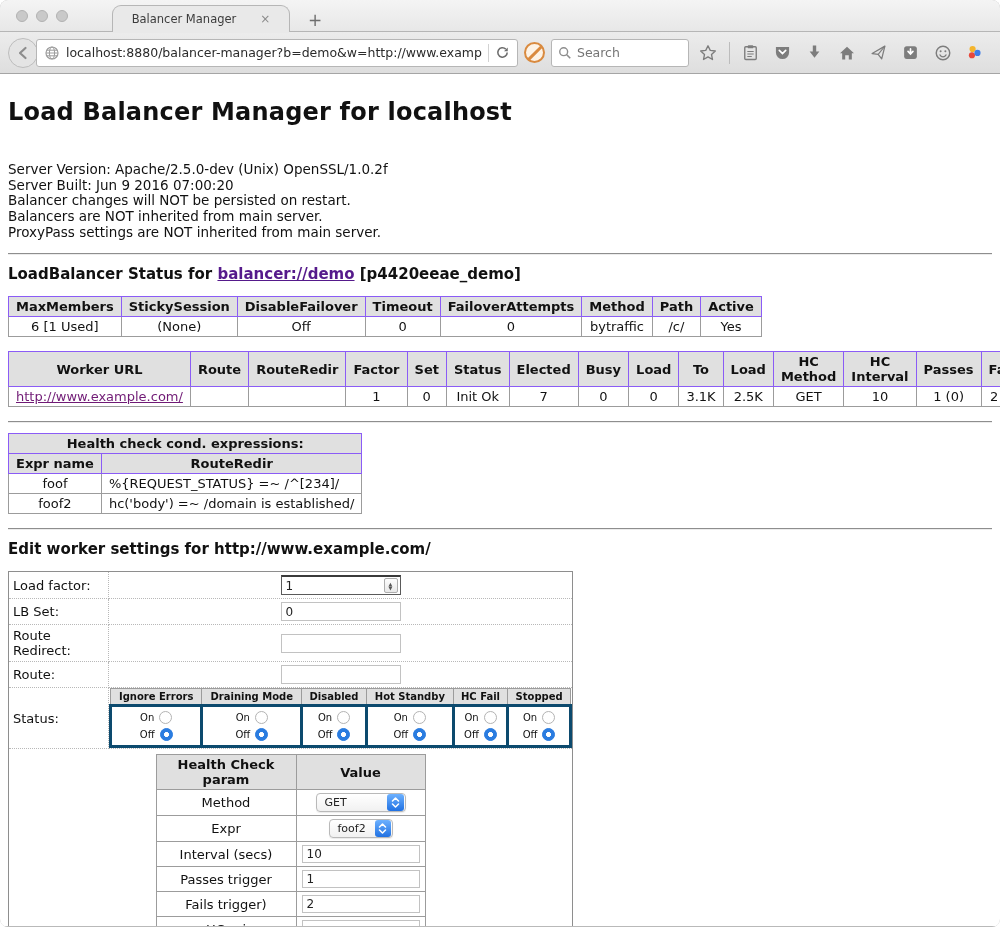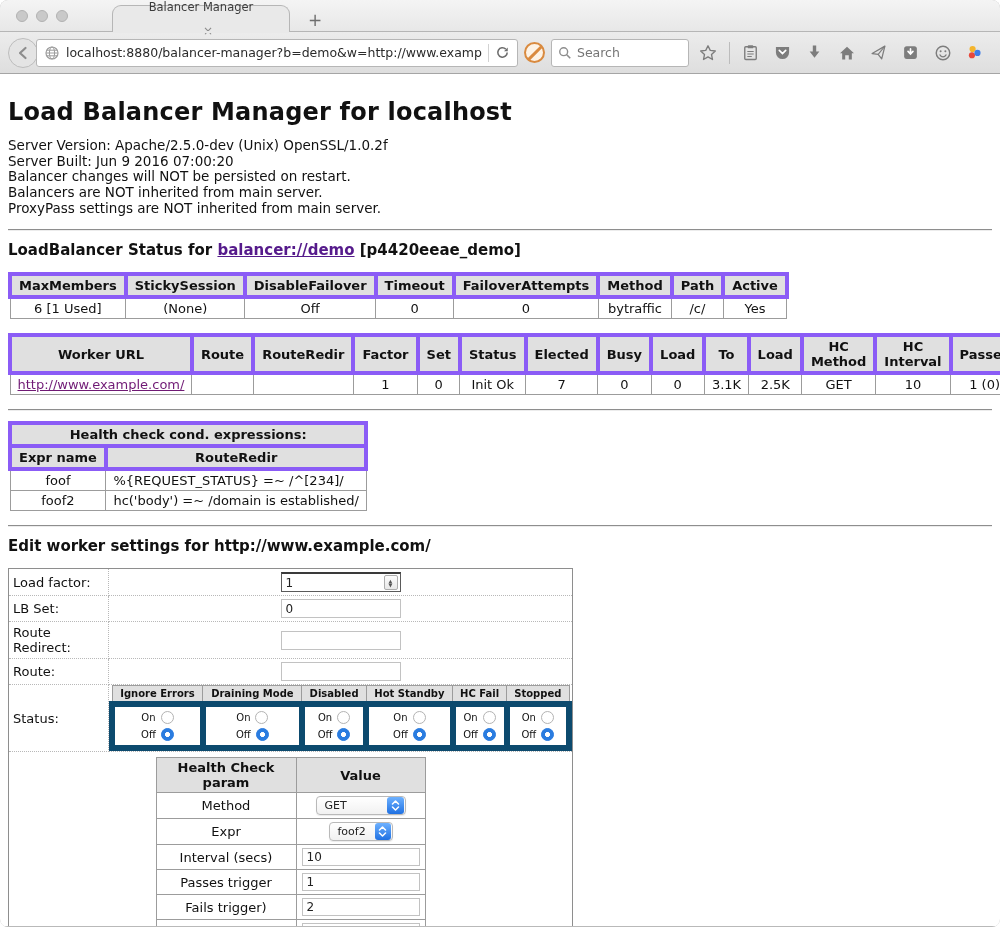--- a/index.html
+++ b/index.html
@@ -8,21 +8,21 @@
 
   .window { width:1000px; height:927px; border-radius:8px; overflow:hidden;
             position:relative; background:#fff; box-shadow:0 0 0 1px #b9b9b9 inset; }
 
   
   .titlebar { height:32px; background:linear-gradient(#f4f4f4,#e7e7e7); position:relative; }
   .traffic { position:absolute; top:10px; left:16px; display:flex; gap:8px; }
   .traffic span { width:12px; height:12px; border-radius:50%; background:#c9c9c9; border:1px solid #b2b2b2; }
   .tab { position:absolute; left:112px; bottom:0; width:178px; height:27px;
          background:#e9e9e9; border:1px solid #b6b6b6; border-bottom:none;
-         border-radius:9px 9px 0 0; display:flex; align-items:center; justify-content:center; gap:10px;flex-direction:column; }
+         border-radius:9px 9px 0 0; display:flex; align-items:center; justify-content:center; gap:10px; }
   .tab-title { font-size:11.5px; color:#3c3c3c; }
   .tab-close { font-size:12px; color:#8a8a8a; margin-left:14px; cursor:default; }
   .newtab { position:absolute; left:302px; bottom:2px; font-size:17px; color:#6e6e6e; padding:0 6px; }
   .tabline { position:absolute; left:0; right:0; bottom:0; height:1px; background:#b6b6b6; }
   .tab-mask { position:absolute; left:113px; bottom:-1px; width:176px; height:2px; background:#e9e9e9; }
 
   .toolbar { height:42px; background:linear-gradient(#ececec,#dedede); border-bottom:1px solid #a5a5a5;
              display:flex; align-items:center; padding:0 8px; gap:6px; }
   .circle-btn { width:30px; height:30px; border-radius:50%; background:#e4e4e4; border:1px solid #bdbdbd;
                 display:flex; align-items:center; justify-content:center; flex:0 0 auto; }
@@ -34,28 +34,28 @@
   .adblock::after { content:""; position:absolute; left:-1px; top:8px; width:19px; height:2.5px;
                     background:#d98a3f; transform:rotate(-45deg); }
   .searchbar { flex:0 0 138px; height:28px; background:#fff; border:1px solid #b6b6b6; border-radius:3px;
                display:flex; align-items:center; padding:0 6px; gap:5px; }
   .searchbar input { border:none; outline:none; width:90px; font-size:12.5px; font-family:inherit; color:#ef4444; background:transparent; }
   .tb-icon { width:26px; height:26px; display:flex; align-items:center; justify-content:center; flex:0 0 auto; }
   .tb-sep { width:1px; height:22px; background:#bcbcbc; margin:0 2px; flex:0 0 auto; }
 
   
   .content { padding:24px 8px 0 8px; background:#fff; height:852px; overflow:hidden; }
-  h1.page-title { font-size:24px; font-weight:bold; color:#111; margin-bottom:12px; letter-spacing:0.2px; }
+  h1.page-title { font-size:24px; font-weight:bold; color:#111; margin-bottom:36px; letter-spacing:0.2px; }
   .info p { font-size:13.5px; color:#111; line-height:1.16; }
   hr { border:none; border-top:1px solid #8e8e8e; border-bottom:1px solid #ececec; margin:13px 0 10px 0; }
   h3.section { font-size:15px; font-weight:bold; color:#111; margin:10px 0 13px 0; }
   h3.section a { color:#551a8b; }
 
   table.data { border-collapse:collapse; font-size:13px; color:#111; margin-bottom:14px; }
-  table.data th { background:#e0e0e0; border:4px solid #8b5cf6; font-weight:bold; padding:2px 7px; text-align:center; }
+  table.data th { background:#e0e0e0; border:1px solid #8b5cf6; font-weight:bold; padding:2px 7px; text-align:center; }
   table.data td { border:1px solid #9c9c9c; padding:2px 7px; text-align:center; height:20px; }
   table.data td.left { text-align:left; }
   table.data a { color:#701a75; }
   table.worker { width:960px; }
 
   
   table.form { width:565px; border-collapse:collapse; font-size:13px; color:#111; border:1px solid #8e8e8e; margin-bottom:6px; }
   table.form > tbody > tr > td { border:1px dotted #b8b8b8; padding:3px 4px; }
   td.flabel { width:100px; text-align:left; }
   td.fvalue { text-align:center; }
@@ -63,21 +63,21 @@
                font-family:inherit; padding:0 4px; color:#222; }
   .num-input { display:inline-flex; width:120px; height:20px; border:1px solid #5a5a5a; border-top:2px solid #3a3a3a;
                background:#fff; align-items:center; }
   .num-value { flex:1; font-size:12px; text-align:left; padding-left:4px; color:#222; }
   .spinner { width:14px; height:15px; border:1px solid #adadad; border-radius:2px; margin-right:2px;
              display:flex; flex-direction:column; align-items:center; justify-content:center;
              background:linear-gradient(#fdfdfd,#e8e8e8); font-size:5px; color:#555; line-height:4px; }
 
   table.inner { border-collapse:collapse; font-size:10px; width:100%; }
   table.inner th { background:#e0e0e0; border:1px solid #9c9c9c; font-weight:bold; padding:2px 6px; text-align:center; }
-  table.inner td { border:6px solid #0c4a6e; padding:2px 6px; text-align:center; }
+  table.inner td { border:3px solid #0c4a6e; padding:2px 6px; text-align:center; }
   .radio-cell { line-height:17px; }
   .radio-row { display:flex; align-items:center; justify-content:center; gap:5px; }
   .radio { display:inline-block; width:13px; height:13px; border-radius:50%; border:1px solid #b3b3b3; background:#fff; }
   .radio.checked { border-color:#2a7ce0;
     background:radial-gradient(circle, #ffffff 0 2.2px, #2a7ce0 2.8px 100%); }
 
   table.hc { width:270px; margin:2px auto; border-collapse:collapse; font-size:13px; }
   table.hc th { background:#e0e0e0; border:1px solid #9c9c9c; font-weight:bold; padding:2px 6px; }
   table.hc td { border:1px solid #9c9c9c; padding:3px 5px; height:22px; }
   td.hc-label { width:142px; text-align:center; }

